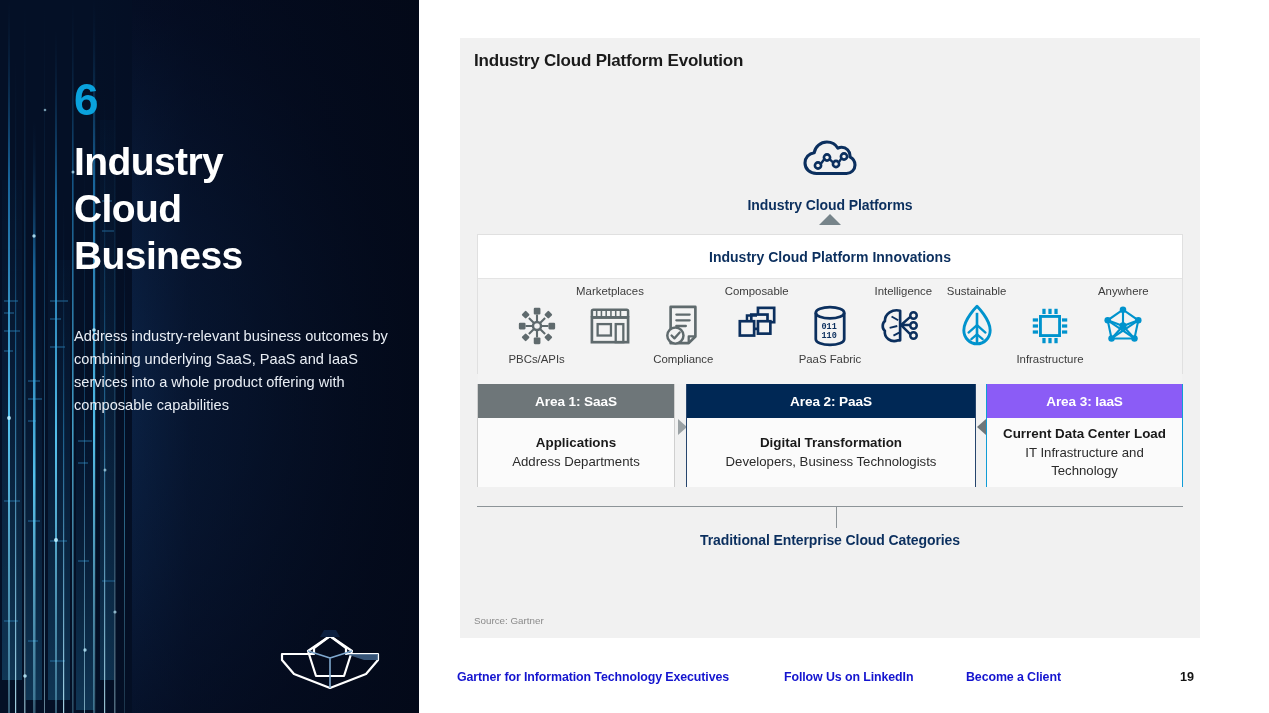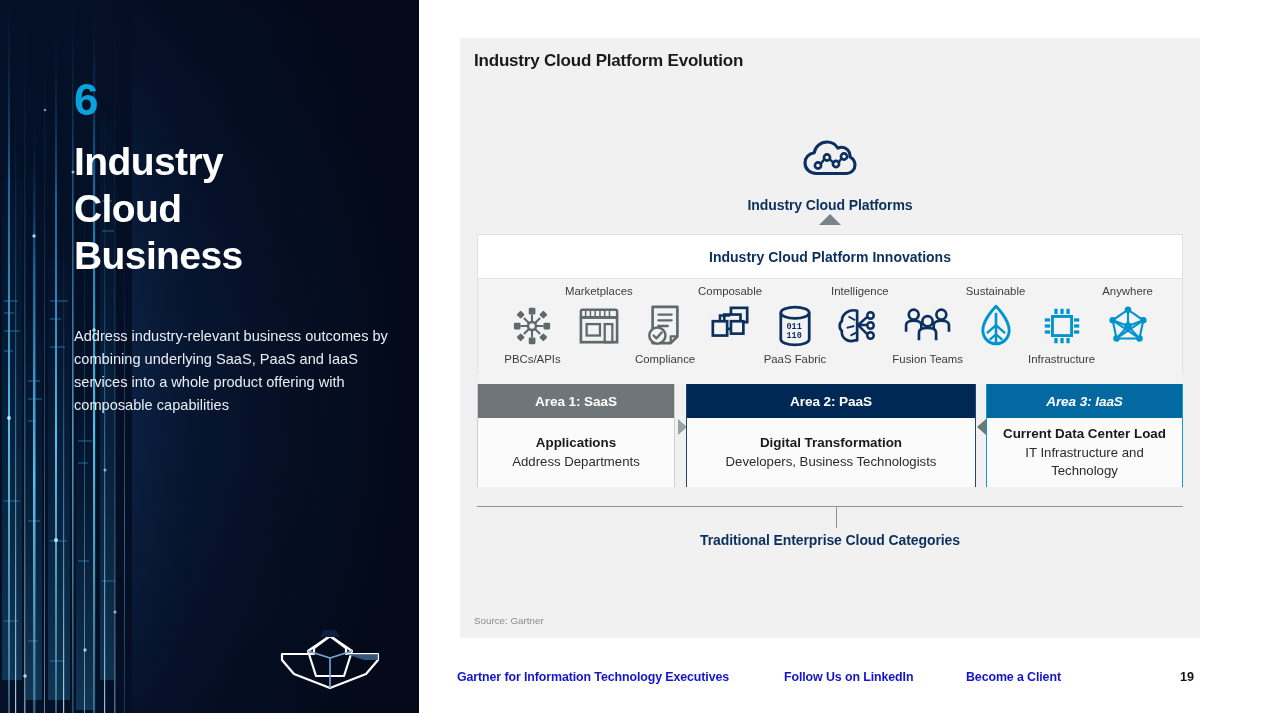--- a/index.html
+++ b/index.html
@@ -110,21 +110,21 @@
     background:#fbfbfb; text-align:center; padding:0 6px;
   }
   .area .b1 { font-size:13.4px; font-weight:bold; color:#1a1a1a; line-height:1.38; }
   .area .b2 { font-size:13.2px; color:#2b2b2b; line-height:1.35; }
 
   .a1 { left:0; width:198px; border:1px solid #cfcfcf; border-top:none; }
   .a1 .head { background:#6e7679; }
   .a2 { left:209px; width:290px; border:1px solid #26456d; border-top:none; }
   .a2 .head { background:#002855; }
   .a3 { left:509px; width:197px; border:1px solid #0f9cd6; border-top:none; }
-  .a3 .head { background:#0369a1;font-style:italic; }
+  .a3 .head { background:#8b5cf6; }
 
   .conn { position:absolute; top:35px; width:0;height:0; }
   .conn-r { left:201px; border-top:8px solid transparent; border-bottom:8px solid transparent; border-left:9px solid #9aa1a4; }
   .conn-l { left:500px; border-top:8px solid transparent; border-bottom:8px solid transparent; border-right:9px solid #6e7679; }
 
   
   .bracket { position:absolute; left:17px; top:468px; width:706px; height:30px; }
   .bracket .hline { position:absolute; left:0; top:0; width:100%; height:1px; background:#8d9498; }
   .bracket .vline { position:absolute; left:50.9%; top:0; width:1px; height:22px; background:#8d9498; }
   .trad-label {
@@ -369,34 +369,20 @@
                 <path d="M12 12 L19 16 M10 24 L18 22 M14 32 L20 29" stroke="#0b2f5e" stroke-width="2"></path>
                 <path d="M22 21 L31 13 M22 21 L31 21 M22 21 L31 30" stroke="#0b2f5e" stroke-width="2.6" stroke-linecap="round"></path>
                 <circle cx="35" cy="11" r="3.4" fill="none" stroke="#0b2f5e" stroke-width="2.6"></circle>
                 <circle cx="35" cy="21.5" r="3.4" fill="none" stroke="#0b2f5e" stroke-width="2.6"></circle>
                 <circle cx="35" cy="32" r="3.4" fill="none" stroke="#0b2f5e" stroke-width="2.6"></circle>
               </svg>
             </div>
             <div class="lbl-bot">&nbsp;</div>
           </div>
 
-          <div class="icon-cell bot-lab">
-            <div class="lbl-top">&nbsp;</div>
-            <div class="glyph">
-              <svg width="48" height="40" viewBox="0 0 50 42" xmlns="http://www.w3.org/2000/svg">
-                <circle cx="10" cy="9" r="5.2" fill="none" stroke="#0b2f5e" stroke-width="2.8"></circle>
-                <path d="M2 27 L2 20 C2 17 5.5 15.5 10 15.5 C14.5 15.5 18 17 18 20 L18 27" fill="none" stroke="#0b2f5e" stroke-width="2.8" stroke-linejoin="round"></path>
-                <circle cx="39" cy="9" r="5.2" fill="none" stroke="#0b2f5e" stroke-width="2.8"></circle>
-                <path d="M31 27 L31 20 C31 17 34.5 15.5 39 15.5 C43.5 15.5 47 17 47 20 L47 27" fill="none" stroke="#0b2f5e" stroke-width="2.8" stroke-linejoin="round"></path>
-                <circle cx="24.5" cy="16" r="5.4" fill="#f3f3f3" stroke="#0b2f5e" stroke-width="2.8"></circle>
-                <path d="M15.5 36 L15.5 28 C15.5 24.6 19.5 23 24.5 23 C29.5 23 33.5 24.6 33.5 28 L33.5 36" fill="#f3f3f3" stroke="#0b2f5e" stroke-width="2.8" stroke-linejoin="round"></path>
-              </svg>
-            </div>
-            <div class="lbl-bot">Fusion Teams</div>
-          </div>
 
           <div class="icon-cell top-lab">
             <div class="lbl-top">Sustainable</div>
             <div class="glyph">
               <svg width="32" height="44" viewBox="0 0 34 46" xmlns="http://www.w3.org/2000/svg">
                 <path d="M17 2 C17 2 3 16 3 27.5 C3 35.5 9.3 42 17 42 C24.7 42 31 35.5 31 27.5 C31 16 17 2 17 2 Z" fill="none" stroke="#0093cd" stroke-width="3.1" stroke-linejoin="round"></path>
                 <path d="M17 9 L17 42" stroke="#0093cd" stroke-width="2.8"></path>
                 <path d="M17 22 L8 30 M17 22 L26 30 M17 32 L11 37 M17 32 L23 37" stroke="#0093cd" stroke-width="2.4" stroke-linecap="round"></path>
               </svg>
             </div>

